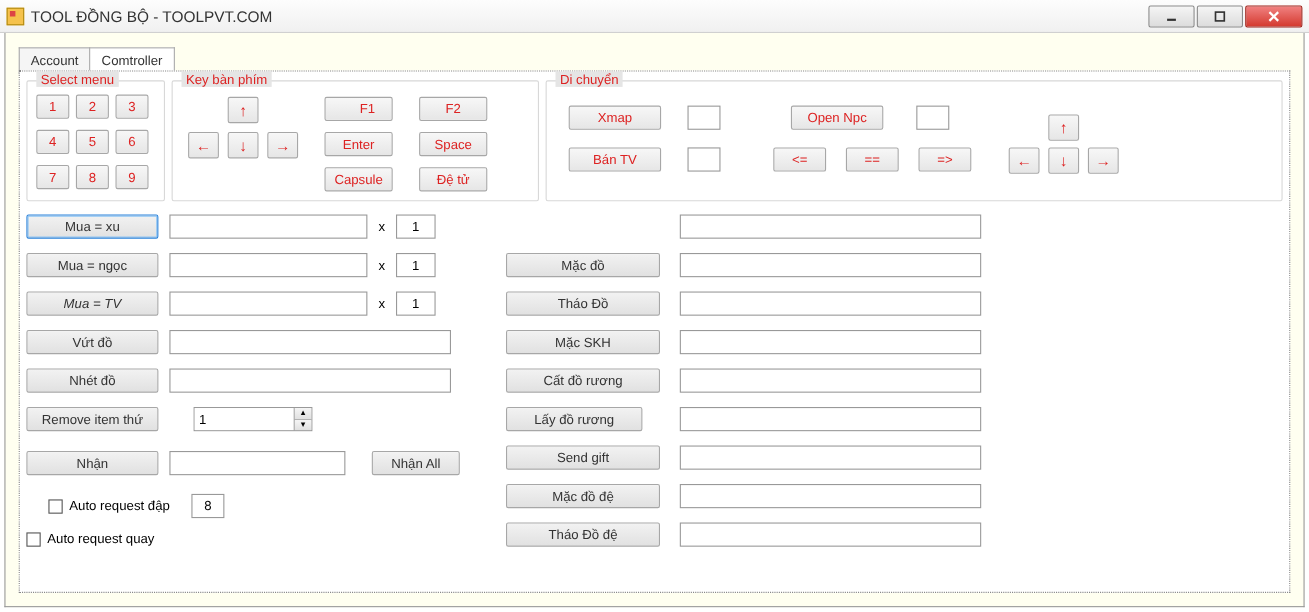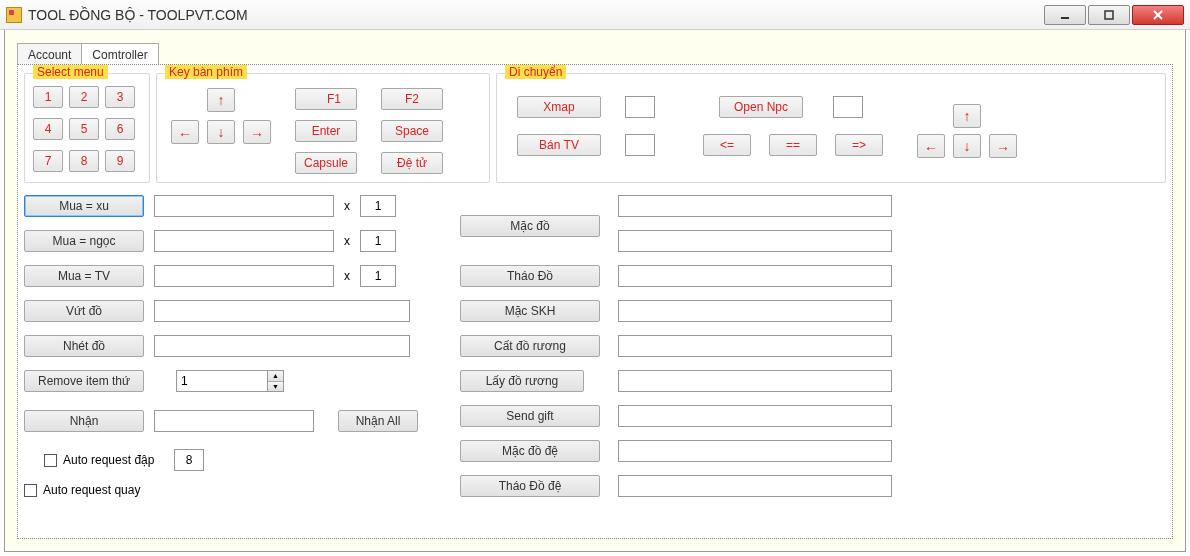--- a/index.html
+++ b/index.html
@@ -21,21 +21,21 @@
   
   .tabstrip { position:absolute; left:12px; top:12px; display:flex; }
   .tab { padding:4px 10px; border:1px solid #aaa; background:#f5f5f5; font-size:12px; color:#333; position:relative; top:1px; }
   .tab.active { background:#fff; border-bottom:1px solid #fff; }
   .tab.inactive { border-right:none; }
 
   .tabpage { position:absolute; left:12px; right:12px; top:34px; bottom:12px; background:#fff; border:1px dotted #888; padding:8px; }
 
   
   .group { position:absolute; border:1px solid #d8d8d8; background:#fff; border-radius:2px; }
-  .group > .legend { position:absolute; top:-9px; left:8px; background:#fde047; padding:0 4px; font-size:12px; color:#d22; }
+  .group > .legend { position:absolute; top:-9px; left:8px; background:#e5e5e5; padding:0 4px; font-size:12px; color:#d22; }
 
   
   .btn { display:inline-flex; align-items:center; justify-content:center; border:1px solid #a7a7a7; background:linear-gradient(#f7f7f7,#e6e6e6); border-radius:2px; height:22px; font-size:12px; cursor:default; }
   .btn.red { color:#d22; }
   .btn.gray { color:#333; background:linear-gradient(#f2f2f2,#e1e1e1); }
   .btn.highlight { border-color:#2a82da; box-shadow:0 0 0 1px #8ec6f5 inset; }
 
   input[type=text], .txt { height:22px; border:1px solid #999; background:#fff; padding:0 4px; font-size:12px; display:inline-block; }
 
   
@@ -140,21 +140,21 @@
     <div class="btn gray highlight" style="position:absolute; left:6px; top:130px; width:120px;">Mua  = xu</div>
     <input class="txt" style="position: absolute; left: 136px; top: 130px; width: 180px;" value="">
     <span style="position:absolute; left:326px; top:134px;">x</span>
     <input class="txt" style="position: absolute; left: 342px; top: 130px; width: 36px; text-align: center;" value="1">
 
     <div class="btn gray" style="position:absolute; left:6px; top:165px; width:120px;">Mua  = ngọc</div>
     <input class="txt" style="position: absolute; left: 136px; top: 165px; width: 180px;" value="">
     <span style="position:absolute; left:326px; top:169px;">x</span>
     <input class="txt" style="position: absolute; left: 342px; top: 165px; width: 36px; text-align: center;" value="1">
 
-    <div class="btn gray" style="position:absolute; left:6px; top:200px; width:120px;">Mua  = TV</div>
+    <div class="btn gray" style="position:absolute; left:6px; top:200px; width:120px;font-style:italic;">Mua  = TV</div>
     <input class="txt" style="position: absolute; left: 136px; top: 200px; width: 180px;" value="">
     <span style="position:absolute; left:326px; top:204px;">x</span>
     <input class="txt" style="position: absolute; left: 342px; top: 200px; width: 36px; text-align: center;" value="1">
 
     <div class="btn gray" style="position:absolute; left:6px; top:235px; width:120px;">Vứt đồ</div>
     <input class="txt" style="position: absolute; left: 136px; top: 235px; width: 256px;" value="">
 
     <div class="btn gray" style="position:absolute; left:6px; top:270px; width:120px;">Nhét đồ</div>
     <input class="txt" style="position: absolute; left: 136px; top: 270px; width: 256px;" value="">
 
@@ -177,21 +177,21 @@
     </div>
     <input class="txt" style="position: absolute; left: 156px; top: 384px; width: 30px; text-align: center;" value="8">
 
     <div class="chk" style="position:absolute; left:6px; top:418px;">
       <span class="box"></span>
       <span>Auto request quay</span>
     </div>
 
     <input class="txt" style="position: absolute; left: 600px; top: 130px; width: 274px;" value="">
 
-    <div class="btn gray" style="position:absolute; left:442px; top:150px; width:140px;">Mặc đồ</div>
+    <div class="btn gray" style="position:absolute; left:442px; top:165px; width:140px;">Mặc đồ</div>
     <input class="txt" style="position: absolute; left: 600px; top: 165px; width: 274px;" value="">
 
     <div class="btn gray" style="position:absolute; left:442px; top:200px; width:140px;">Tháo Đồ</div>
     <input class="txt" style="position: absolute; left: 600px; top: 200px; width: 274px;" value="">
 
     <div class="btn gray" style="position:absolute; left:442px; top:235px; width:140px;">Mặc SKH</div>
     <input class="txt" style="position: absolute; left: 600px; top: 235px; width: 274px;" value="">
 
     <div class="btn gray" style="position:absolute; left:442px; top:270px; width:140px;">Cất đồ rương</div>
     <input class="txt" style="position: absolute; left: 600px; top: 270px; width: 274px;" value="">

